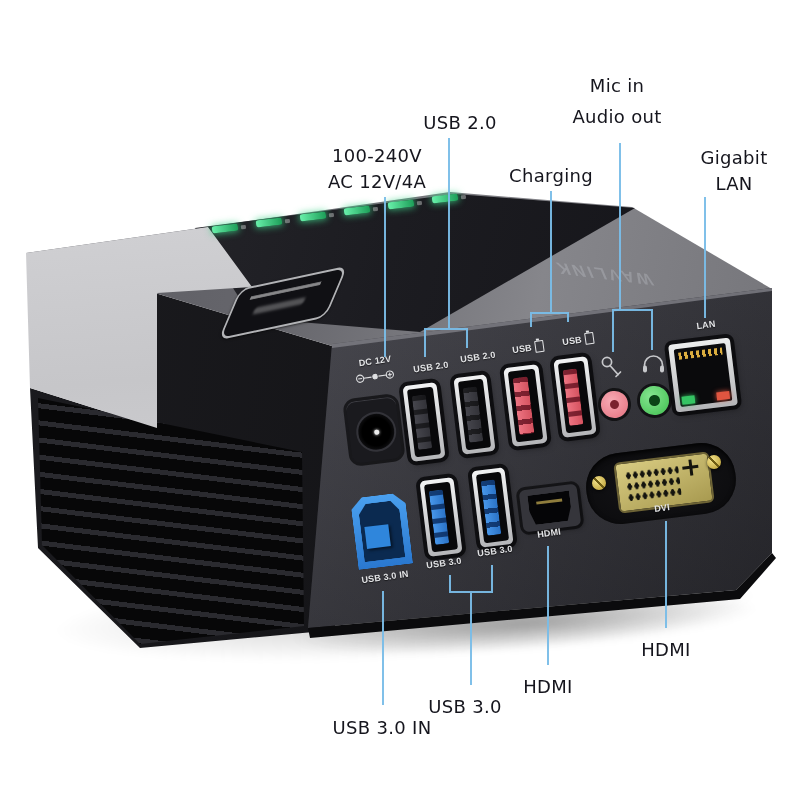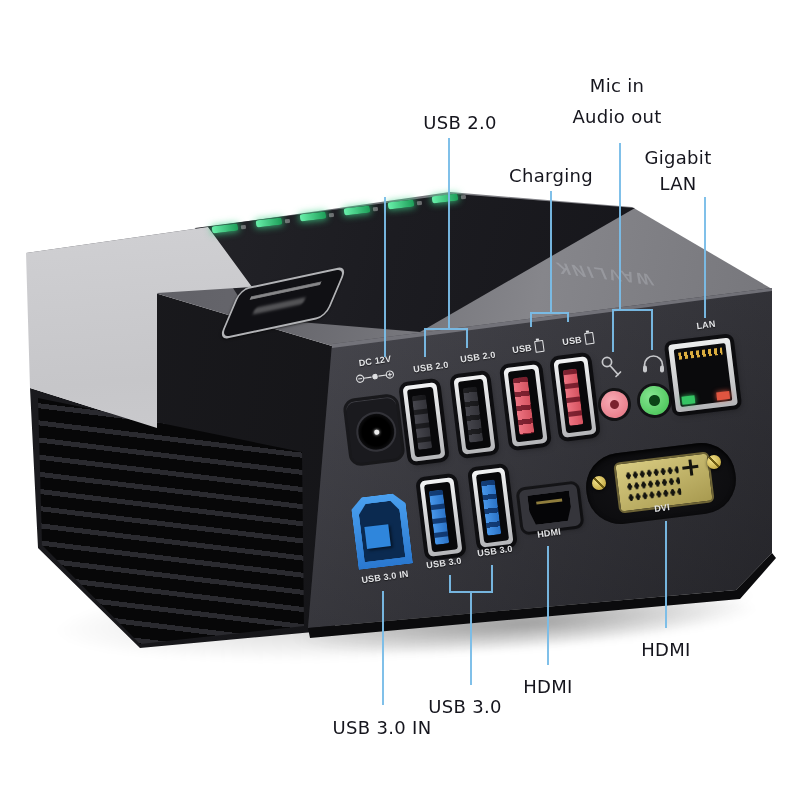--- a/index.html
+++ b/index.html
@@ -266,33 +266,37 @@
       <path d="M551,191 V313 M531,327 V313 H568 V322"></path>
       <path d="M620,143 V310 M613,352 V310 H652 V350"></path>
       <path d="M705,197 V318"></path>
       <path d="M383,591 V705"></path>
       <path d="M450,575 V592 H492 V565 M471,592 V685"></path>
       <path d="M548,546 V665"></path>
       <path d="M666,521 V628"></path>
     </g>
   </svg>
 
+  <div class="ann" style="left:377px;top:143px">
+    <span>100-240V</span>
+    <span>AC 12V/4A</span>
+  </div>
   <div class="ann" style="left:460px;top:110px">
     <span>USB 2.0</span>
   </div>
   <div class="ann" style="left:551px;top:163px">
     <span>Charging</span>
   </div>
   <div class="ann" style="left:617px;top:73px">
     <span>Mic in</span>
   </div>
   <div class="ann" style="left:617px;top:104px">
     <span>Audio out</span>
   </div>
-  <div class="ann" style="left:678px;top:145px">
+  <div class="ann" style="left:734px;top:145px">
     <span>Gigabit</span>
     <span>LAN</span>
   </div>
   <div class="ann" style="left:382px;top:715px">
     <span>USB 3.0 IN</span>
   </div>
   <div class="ann" style="left:465px;top:694px">
     <span>USB 3.0</span>
   </div>
   <div class="ann" style="left:548px;top:674px">

